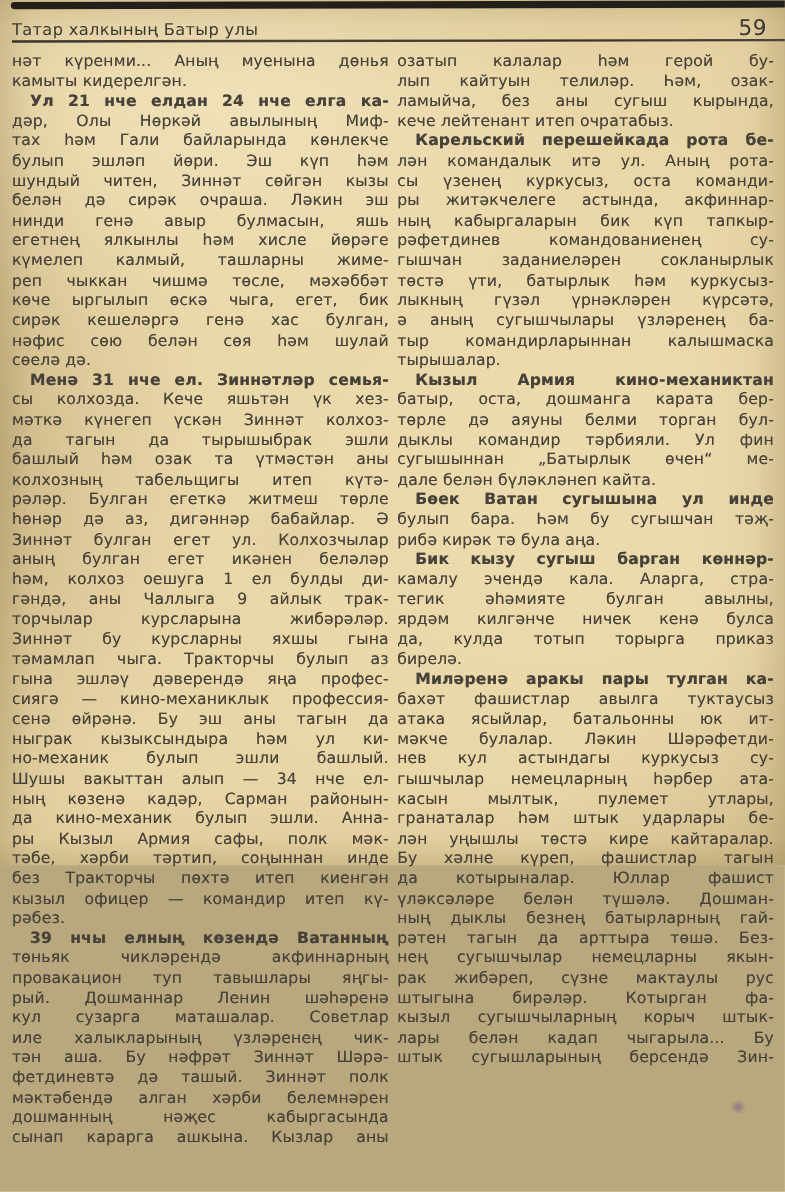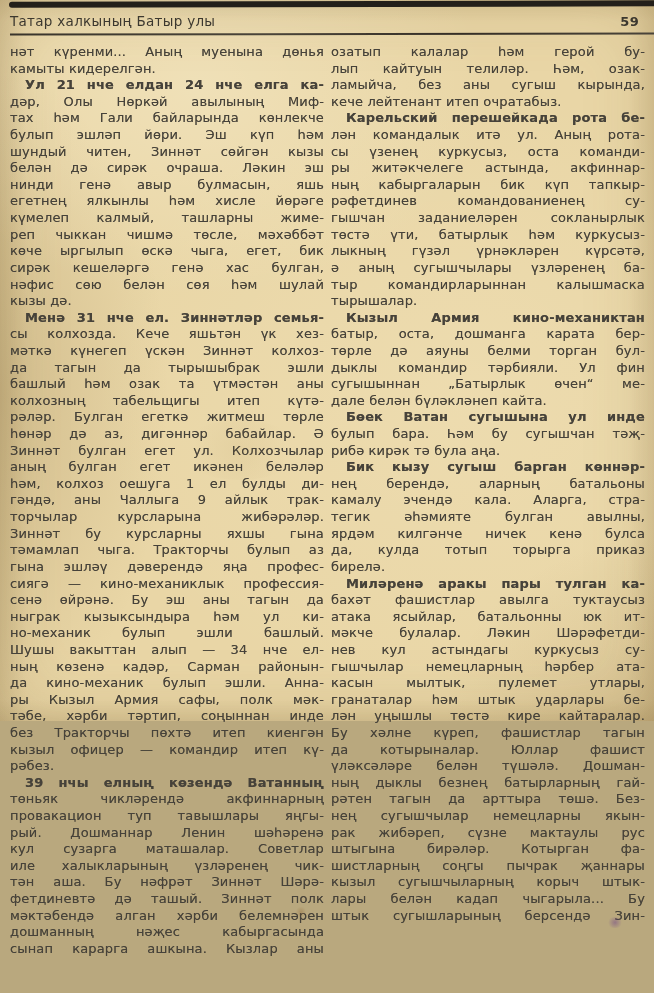--- a/index.html
+++ b/index.html
@@ -30,21 +30,21 @@
   .runhead{
     position:absolute;top:13px;left:10px;right:9px;
     display:flex;justify-content:space-between;align-items:baseline;
     font-size:13.5px;letter-spacing:.3px;color:#3c382f;
   }
   .rule{
     position:absolute;top:33px;left:10px;right:0;height:2px;
     background:linear-gradient(90deg,#39342b 0%,#4a443a 40%,#352f26 70%,#4a443a 100%);
     transform:rotate(-0.10deg);
   }
-  .pagenum{font-size:13px;padding-right:6px;font-weight:bold;}
+  .pagenum{font-size:18px;padding-right:6px;}
   .content{
     position:absolute;top:44px;left:10px;right:9px;bottom:0;
     display:flex;gap:7px;
   }
   .col{flex:1 1 0;min-width:0;}
   .line{
     font-size:13px;line-height:16.62px;height:16.62px;
     text-align:justify;text-align-last:justify;text-justify:inter-word;
     white-space:nowrap;letter-spacing:.15px;color:#46423a;
     text-shadow:0 0 .3px rgba(60,54,44,.55);
@@ -87,21 +87,21 @@
         <div class="line">булып эшләп йөри. Эш күп һәм</div>
         <div class="line">шундый читен, Зиннәт сөйгән кызы</div>
         <div class="line">белән дә сирәк очраша. Ләкин эш</div>
         <div class="line">нинди генә авыр булмасын, яшь</div>
         <div class="line">егетнең ялкынлы һәм хисле йөрәге</div>
         <div class="line">күмелеп калмый, ташларны жиме-</div>
         <div class="line">реп чыккан чишмә төсле, мәхәббәт</div>
         <div class="line">көче ыргылып өскә чыга, егет, бик</div>
         <div class="line">сирәк кешеләргә генә хас булган,</div>
         <div class="line">нәфис сөю белән сөя һәм шулай</div>
-        <div class="line end">кызы дә.</div>
+        <div class="line end">сөелә дә.</div>
         <div class="line ind">Менә 31 нче ел. Зиннәтләр семья-</div>
         <div class="line">сы колхозда. Кече яшьтән үк хез-</div>
         <div class="line">мәткә күнегеп үскән Зиннәт колхоз-</div>
         <div class="line">да тагын да тырышыбрак эшли</div>
         <div class="line">башлый һәм озак та үтмәстән аны</div>
         <div class="line">колхозның табельщигы итеп күтә-</div>
         <div class="line">рәләр. Булган егеткә житмеш төрле</div>
         <div class="line">һөнәр дә аз, дигәннәр бабайлар. Ә</div>
         <div class="line">Зиннәт булган егет ул. Колхозчылар</div>
         <div class="line">аның булган егет икәнен беләләр</div>
@@ -155,21 +155,20 @@
         <div class="line ind">Кызыл Армия кино-механиктан</div>
         <div class="line">батыр, оста, дошманга карата бер-</div>
         <div class="line">төрле дә аяуны белми торган бул-</div>
         <div class="line">дыклы командир тәрбияли. Ул фин</div>
         <div class="line">сугышыннан „Батырлык өчен“ ме-</div>
         <div class="line end">дале белән бүләкләнеп кайта.</div>
         <div class="line ind">Бөек Ватан сугышына ул инде</div>
         <div class="line">булып бара. Һәм бу сугышчан тәҗ-</div>
         <div class="line end">рибә кирәк тә була аңа.</div>
         <div class="line ind">Бик кызу сугыш барган көннәр-</div>
-        <div class="line">нең берендә, аларның батальоны</div>
         <div class="line">камалу эчендә кала. Аларга, стра-</div>
         <div class="line">тегик әһәмияте булган авылны,</div>
         <div class="line">ярдәм килгәнче ничек кенә булса</div>
         <div class="line">да, кулда тотып торырга приказ</div>
         <div class="line end">бирелә.</div>
         <div class="line ind">Миләренә аракы пары тулган ка-</div>
         <div class="line">бахәт фашистлар авылга туктаусыз</div>
         <div class="line">атака ясыйлар, батальонны юк ит-</div>
         <div class="line">мәкче булалар. Ләкин Шәрәфетди-</div>
         <div class="line">нев кул астындагы куркусыз су-</div>
@@ -178,21 +177,20 @@
         <div class="line">гранаталар һәм штык ударлары бе-</div>
         <div class="line">лән уңышлы төстә кире кайтаралар.</div>
         <div class="line">Бу хәлне күреп, фашистлар тагын</div>
         <div class="line">да котырыналар. Юллар фашист</div>
         <div class="line">үләксәләре белән түшәлә. Дошман-</div>
         <div class="line">ның дыклы безнең батырларның гай-</div>
         <div class="line">рәтен тагын да арттыра төшә. Без-</div>
         <div class="line">нең сугышчылар немецларны якын-</div>
         <div class="line">рак жибәреп, сүзне мактаулы рус</div>
         <div class="line">штыгына бирәләр. Котырган фа-</div>
-        <div class="line">шистларның соңгы пычрак җаннары</div>
         <div class="line">кызыл сугышчыларның корыч штык-</div>
         <div class="line">лары белән кадап чыгарыла... Бу</div>
         <div class="line">штык сугышларының берсендә Зин-</div>
       </div>
   </div>
 
   <div class="stain purple"></div>
   <div class="stain brown1"></div>
   <div class="stain brown2"></div>
 </div>

